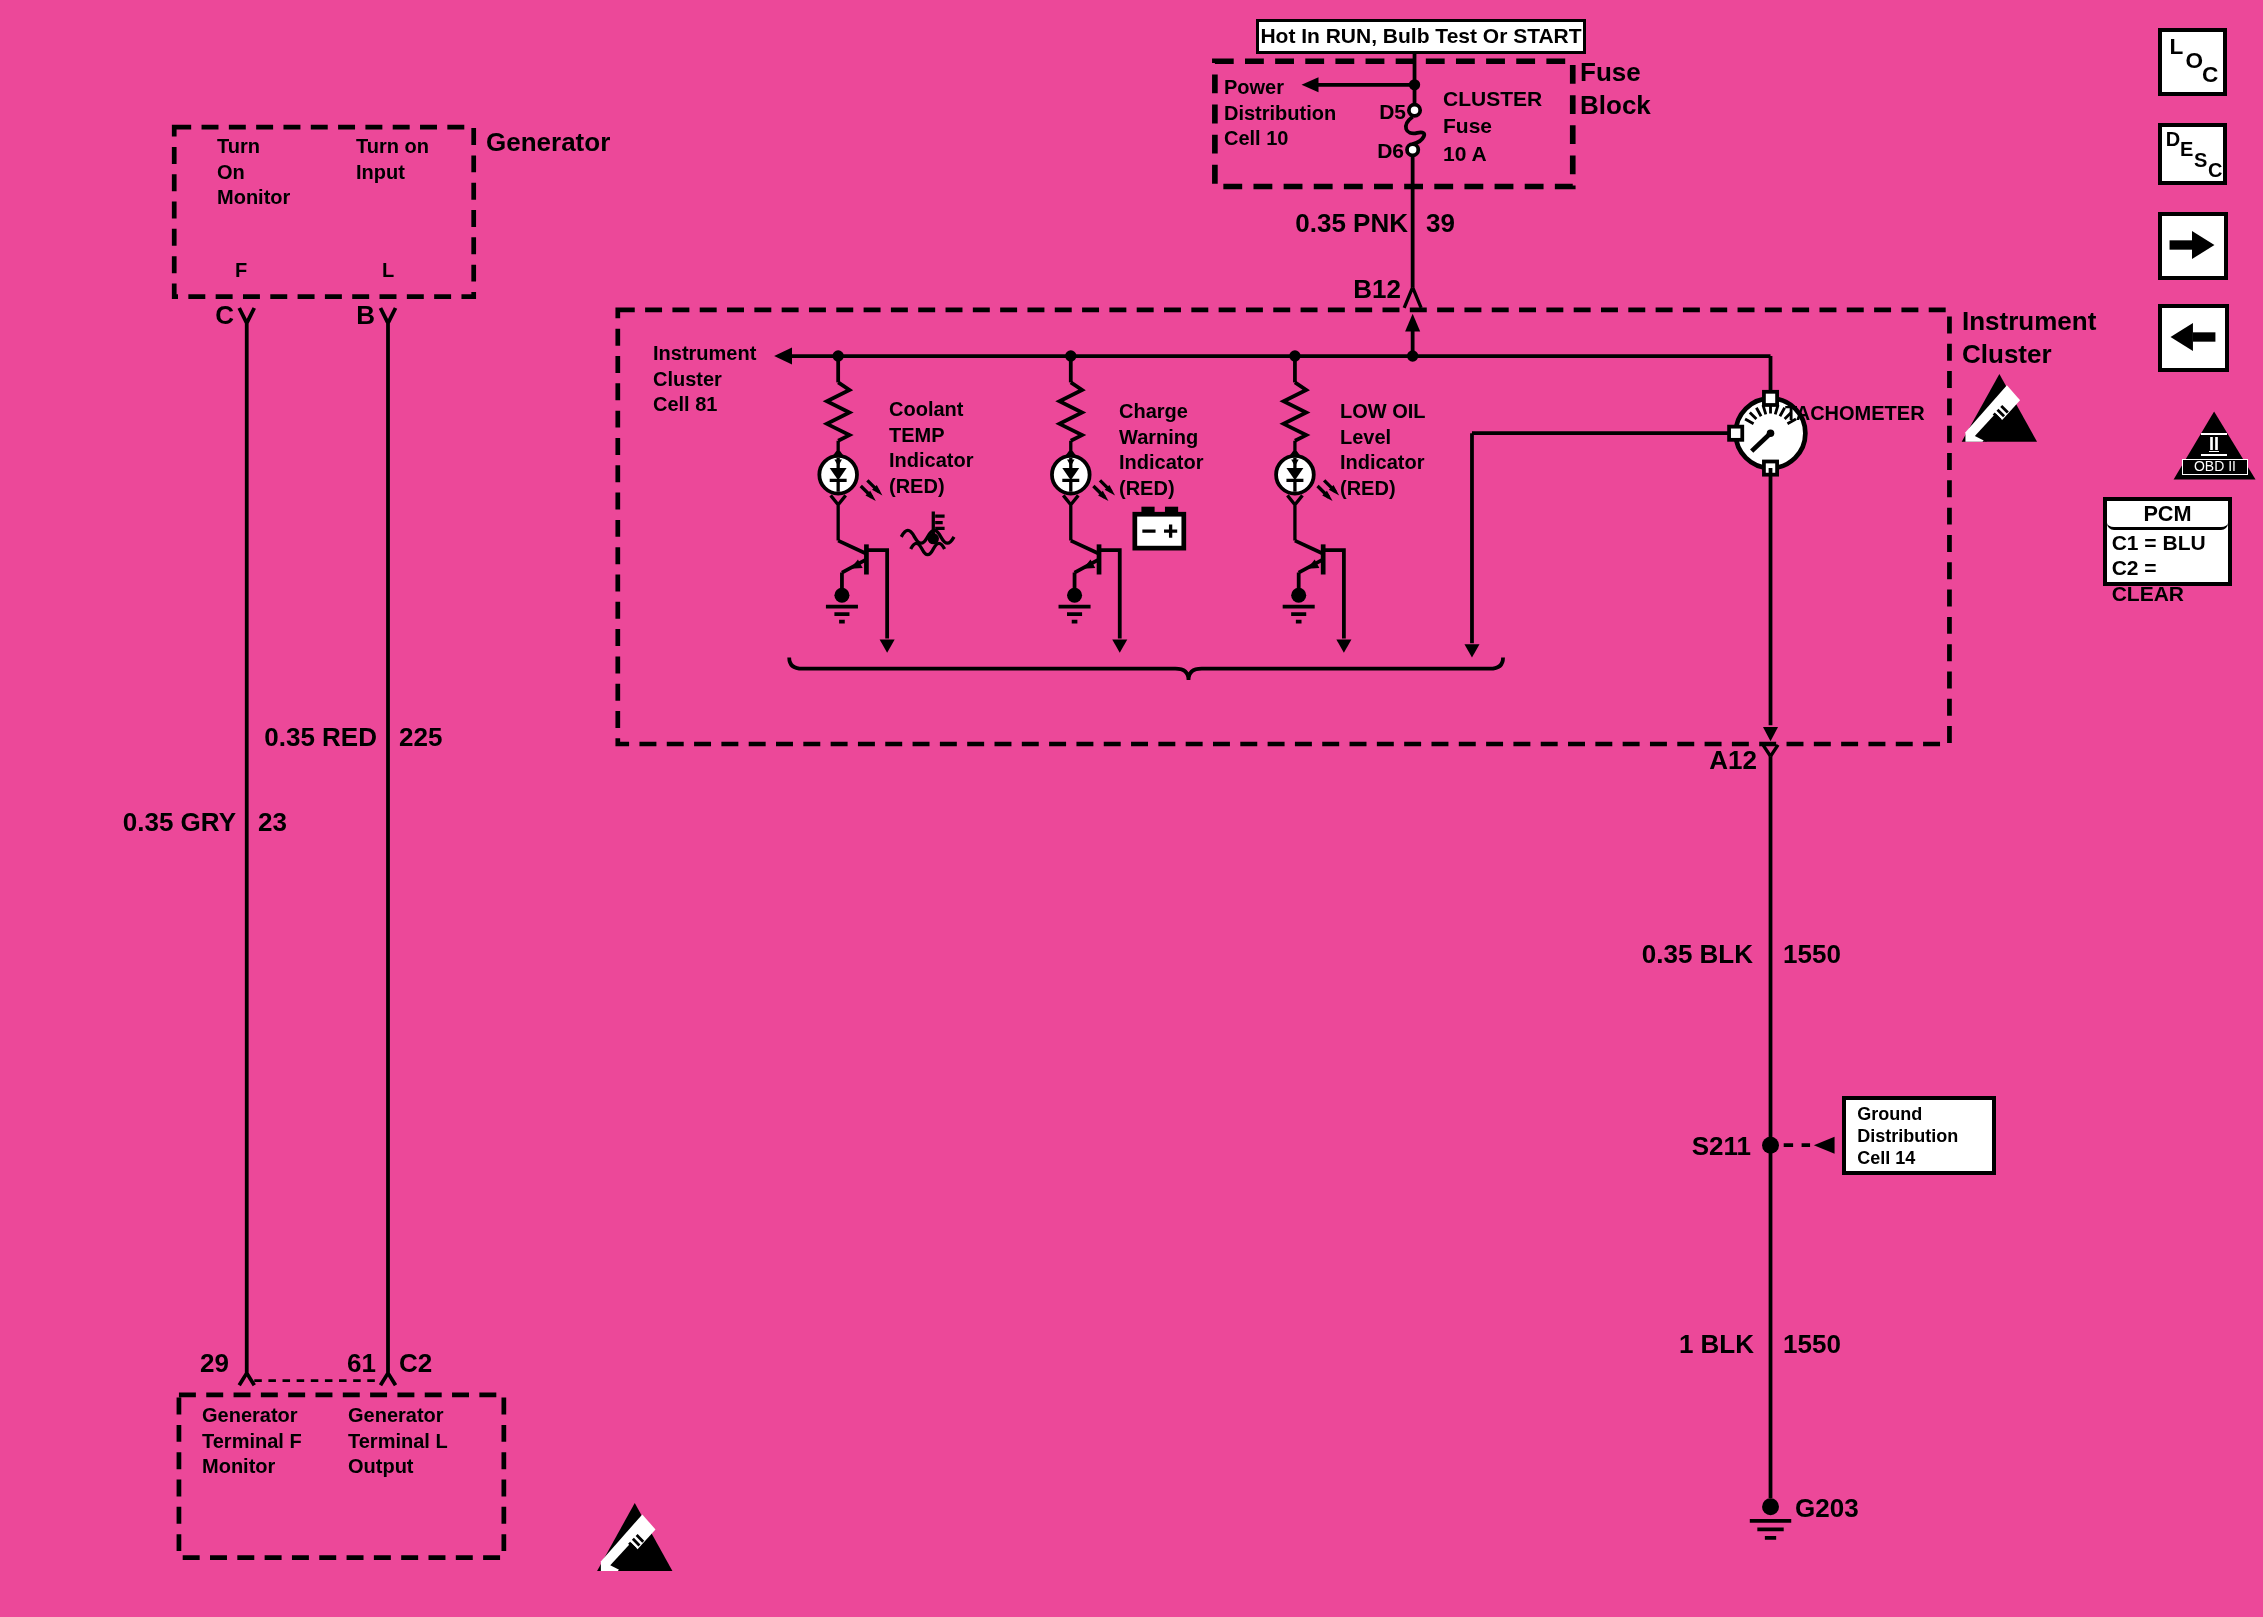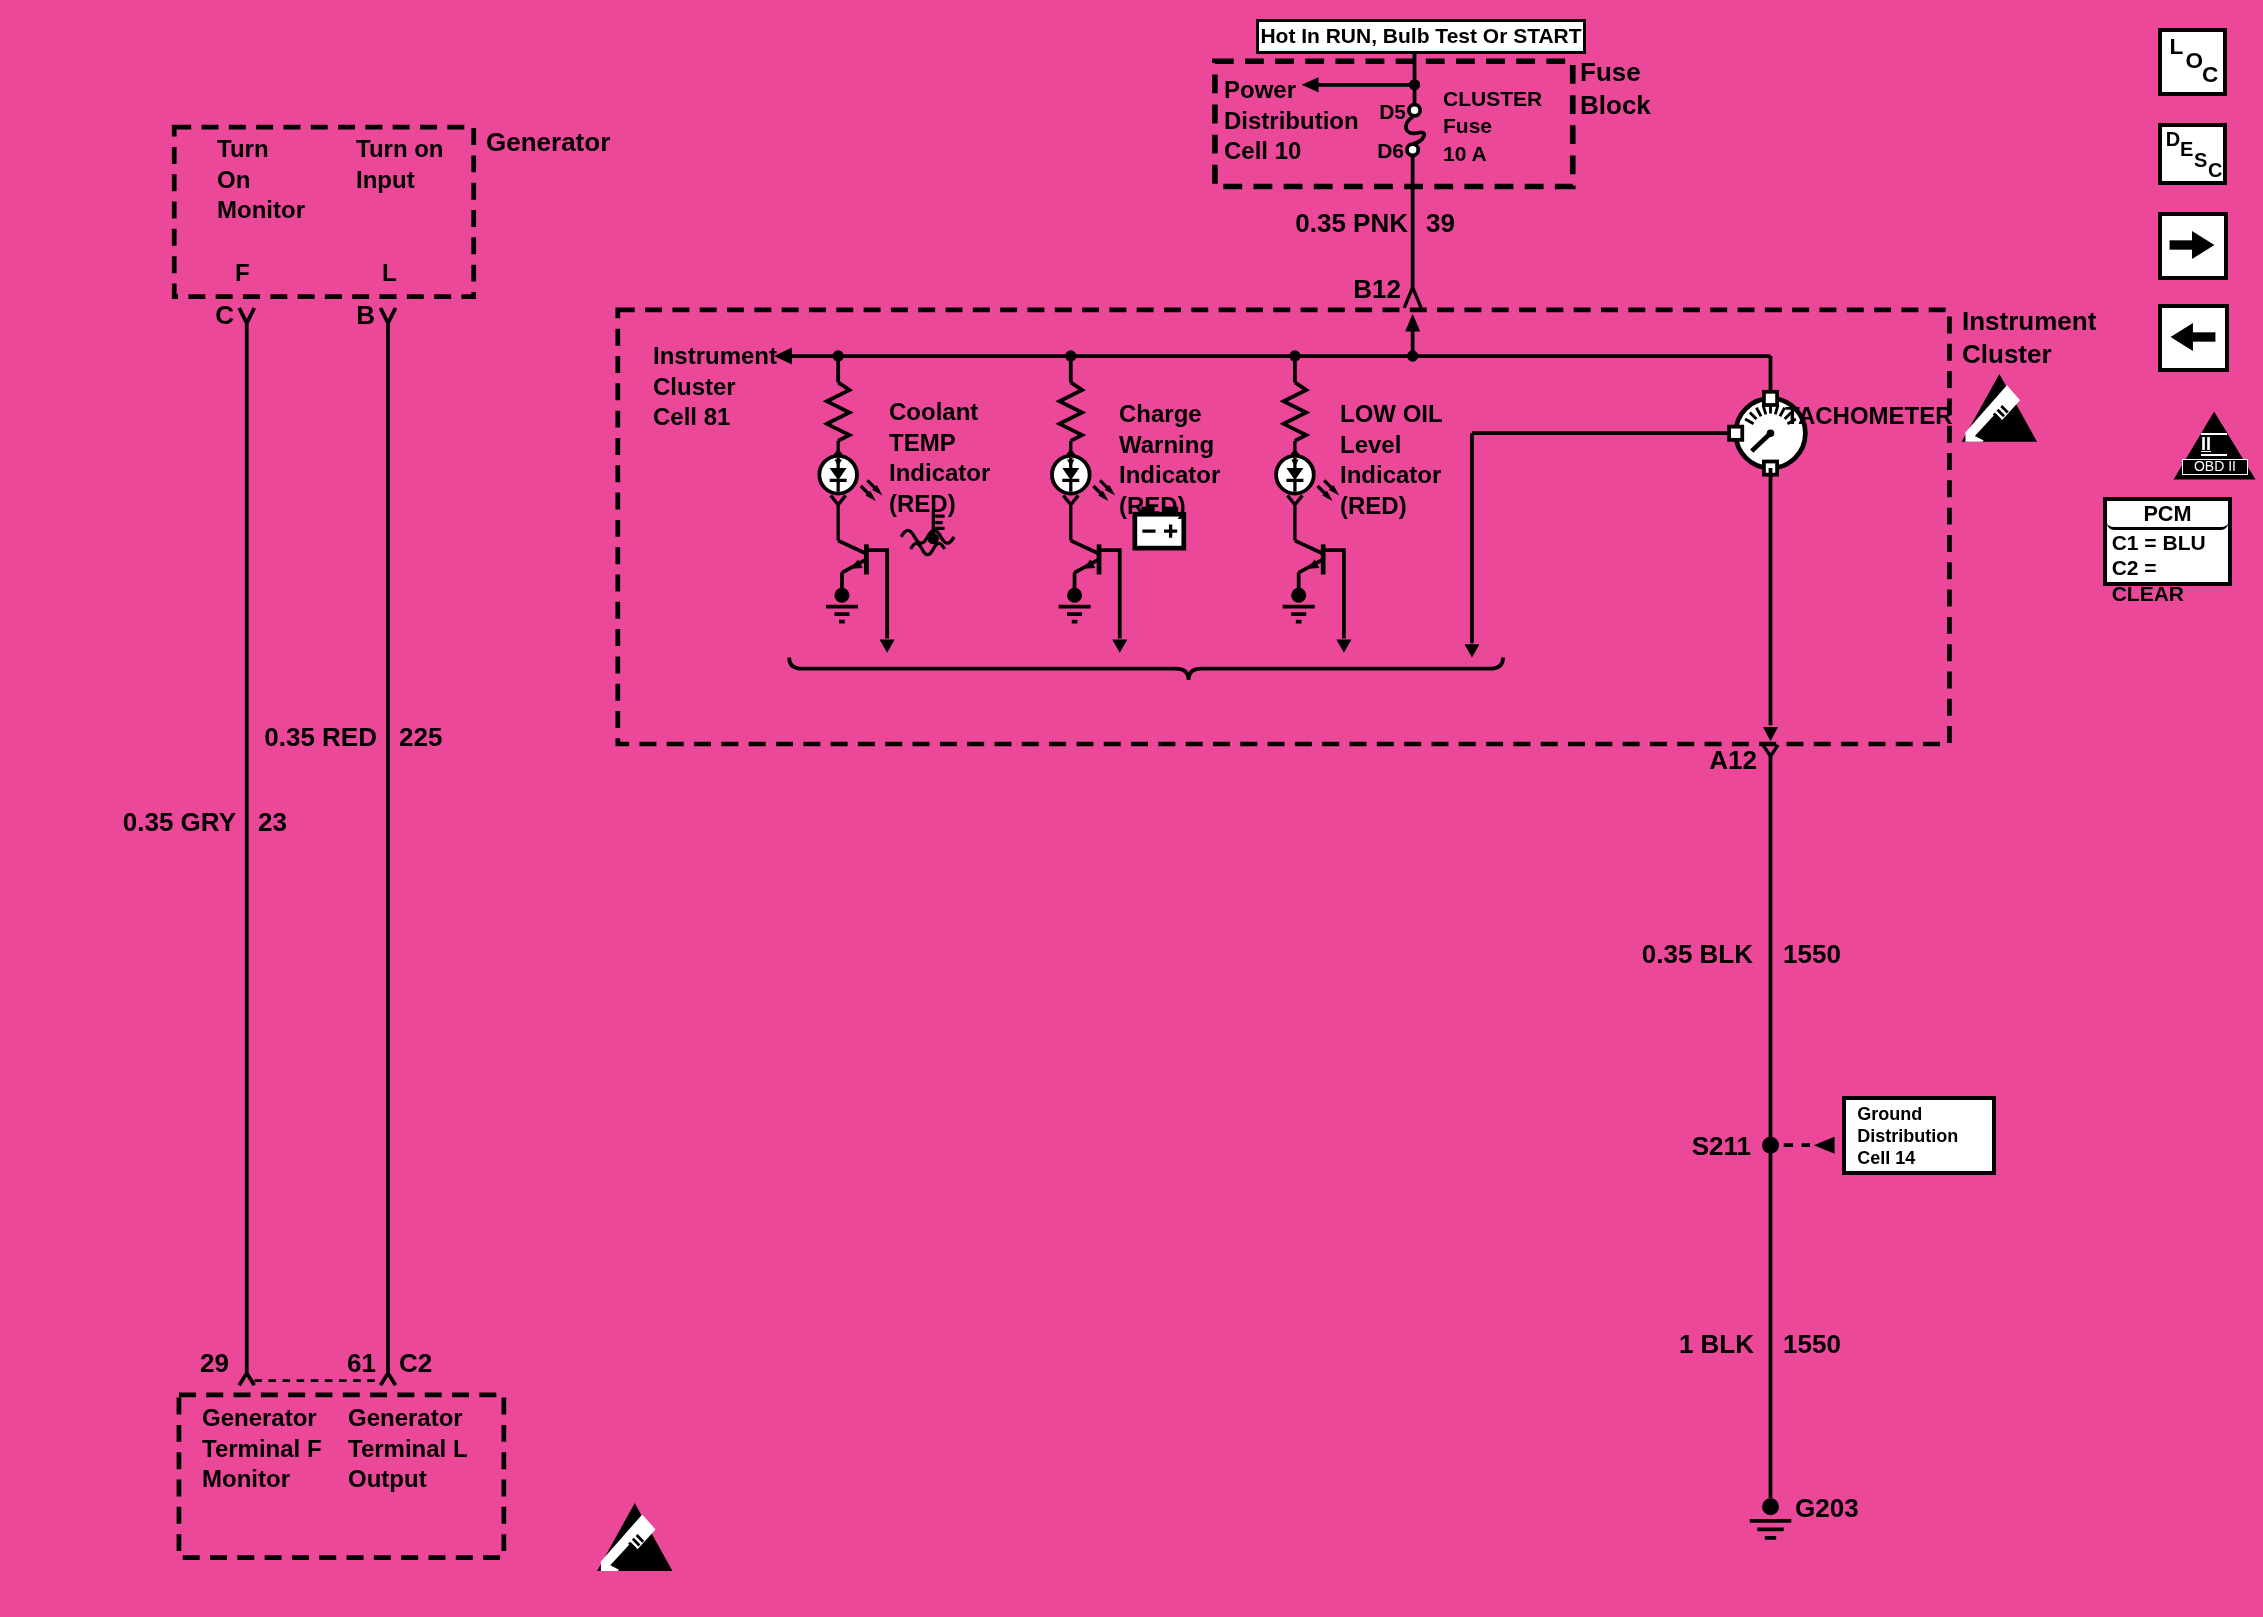--- a/index.html
+++ b/index.html
@@ -1,34 +1,34 @@
 <!DOCTYPE html>
 <html style="font-size:15px"><head>
 <meta charset="utf-8">
 <style>
   html,body{margin:0;padding:0;background:#fff;}
   .stage{position:relative;width:2264px;height:1618px;background:#ec4899;overflow:hidden;
          font-family:"Liberation Sans",sans-serif;color:#000;}
   .stage svg{position:absolute;left:0;top:0;}
-  .lbl{position:absolute;font-weight:700;font-size:24px;line-height:1.28;white-space:pre-line;}
+  .lbl{position:absolute;font-weight:700;font-size:20px;line-height:1.28;white-space:pre-line;}
   .s28{font-size:26px;line-height:1.25;}
   .s22{font-size:21px;line-height:1.3;}
   .ra{text-align:right;}
   .ctr{text-align:center;}
   .solidbox{position:absolute;border:3.8px solid #000;background:#fff;box-sizing:border-box;}
   .btn{position:absolute;border:4.7px solid #000;background:#fff;box-sizing:border-box;}
   .btn span{position:absolute;font-weight:700;}
   .pcmkey{position:absolute;border:4.7px solid #000;background:#fff;box-sizing:border-box;}
   .pcmkey .hd{display:block;text-align:center;font-weight:700;font-size:21.7px;line-height:26px;
               border-bottom:3.8px solid #000;border-radius:7px;}
   .pcmkey .row{display:block;font-weight:700;font-size:21px;line-height:25.4px;padding-left:4.7px;}
   .gndbox{position:absolute;border:4.7px solid #000;background:#fff;box-sizing:border-box;
           font-weight:700;font-size:18px;line-height:1.22;padding:3.8px 0 0 11.3px;}
   .obd-ii{position:absolute;color:#fff;font-weight:700;font-size:18px;line-height:19px;
-          border-top:2.8px solid #fff;border-bottom:2.8px solid #fff;text-decoration:underline;}
+          border-top:2.8px solid #fff;border-bottom:2.8px solid #fff;text-align:center;text-decoration:underline;}
   .obd-banner{position:absolute;background:#000;border:1.9px solid #fff;color:#fff;font-weight:400;
           font-size:14px;line-height:13px;text-align:center;}
 </style>
 </head>
 <body>
 
 <div class="stage">
 
 <svg width="2264" height="1618" viewBox="0 0 2404 1718">
   <defs>

